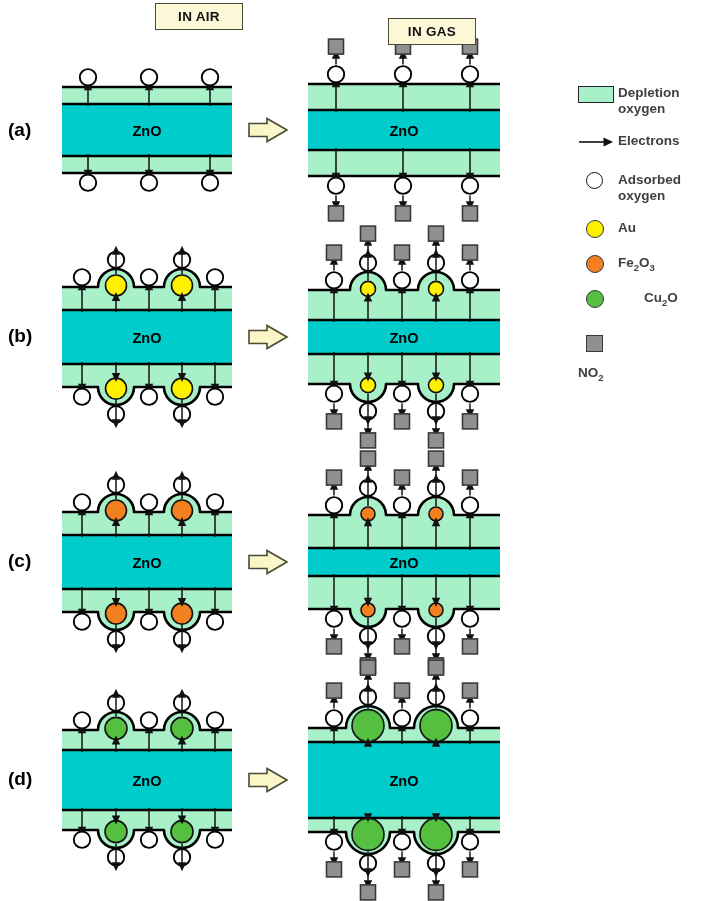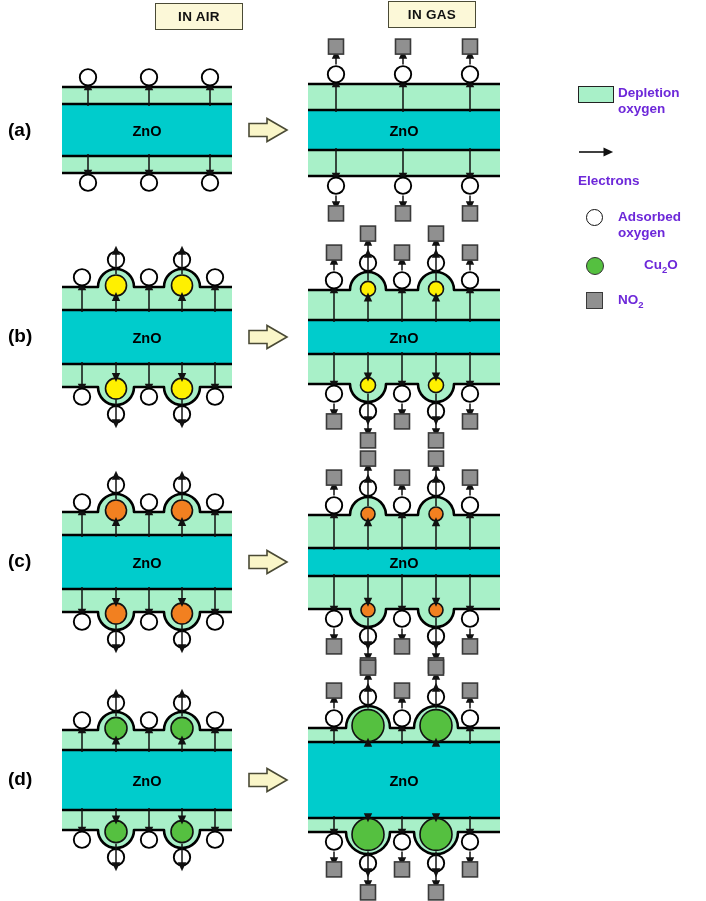--- a/index.html
+++ b/index.html
@@ -15,36 +15,36 @@
     font-weight:bold;font-size:13.5px;color:#111;
     display:flex;align-items:center;justify-content:center;
     letter-spacing:.3px;
   }
   .plabel{
     position:absolute;font-weight:bold;font-size:19px;color:#000;
   }
   .legend{position:absolute;left:578px;top:84px;width:128px;}
   .lgrow{display:flex;align-items:flex-start;margin-bottom:15px;}
   .lgicon{width:40px;flex:0 0 40px;display:flex;align-items:center;justify-content:flex-start;height:20px;}
-  .lgtxt{font-weight:bold;font-size:13.5px;color:#6d28d9;line-height:1.18;padding-top:1px;}
+  .lgtxt{font-weight:bold;font-size:13.5px;color:#404040;line-height:1.18;padding-top:1px;}
   .sw-depl{width:34px;height:15px;background:#A8F0C8;border:1.3px solid #222;}
   .sw-circ{width:15px;height:15px;border-radius:50%;background:#fff;border:1.5px solid #111;margin-left:8px;}
   .sw-dot{width:16px;height:16px;border-radius:50%;border:1.3px solid #333;margin-left:8px;}
   .sw-sq{width:15px;height:15px;border:1.5px solid #3a3a3a;margin-left:8px;}
   .sub{font-size:9.5px;vertical-align:sub;}
 </style>
 </head>
 <body>
 
 <div id="stage">
 
   <div class="hdrbox" style="left:155px;top:3px;width:86px;height:25px;">
     <span>IN AIR</span>
   </div>
-  <div class="hdrbox" style="left:388px;top:1px;width:86px;height:25px;">
+  <div class="hdrbox" style="left:388px;top:18px;width:86px;height:25px;">
     <span>IN GAS</span>
   </div>
 
   <div class="plabel" style="left:8px;top:119px;">(a)</div>
   <div class="plabel" style="left:8px;top:325px;">(b)</div>
   <div class="plabel" style="left:8px;top:550px;">(c)</div>
   <div class="plabel" style="left:8px;top:768px;">(d)</div>
 
   <svg id="diagram" width="706" height="901" viewBox="0 0 706 901">
     <defs>
@@ -416,49 +416,61 @@
     <div class="lgrow">
       <div class="lgicon">
           <div class="sw-depl"></div>
         </div>
       <div class="lgtxt">
         <div>Depletion</div>
         <div>oxygen</div>
       </div>
     </div>
 
-    <div class="lgrow" style="margin-top:4px;flex-direction:column;">
+    <div class="lgrow" style="margin-top:4px;">
       <div class="lgicon">
         <svg width="40" height="16">
             <line x1="1" y1="8" x2="30" y2="8" stroke="#111" stroke-width="1.6" marker-end="url(#ahead)"></line>
           </svg>
       </div>
       <div class="lgtxt">Electrons</div>
     </div>
 
     <div class="lgrow" style="margin-top:19px;">
       <div class="lgicon">
           <div class="sw-circ"></div>
         </div>
       <div class="lgtxt">
         <div>Adsorbed</div>
         <div>oxygen</div>
       </div>
     </div>
 
-
+    <div class="lgrow" style="margin-top:6px;">
+      <div class="lgicon">
+          <div class="sw-dot" style="background:#FFF000;"></div>
+        </div>
+      <div class="lgtxt">Au</div>
+    </div>
+
+    <div class="lgrow" style="margin-top:6px;">
+      <div class="lgicon">
+          <div class="sw-dot" style="background:#F28020;"></div>
+        </div>
+      <div class="lgtxt"><span>Fe</span><span class="sub">2</span>O<span class="sub">3</span></div>
+    </div>
 
     <div class="lgrow" style="margin-top:6px;gap:26px;">
       <div class="lgicon">
           <div class="sw-dot" style="background:#55C040;"></div>
         </div>
       <div class="lgtxt"><span>Cu</span><span class="sub">2</span>O</div>
     </div>
 
-    <div class="lgrow" style="margin-top:8px;">
+    <div class="lgrow" style="margin-top:8px;flex-direction:column;">
       <div class="lgicon">
           <div class="sw-sq" style="background:#909090;"></div>
         </div>
       <div class="lgtxt"><span>NO</span><span class="sub">2</span></div>
     </div>
   </div>
 
 </div>
 
 </body></html>

